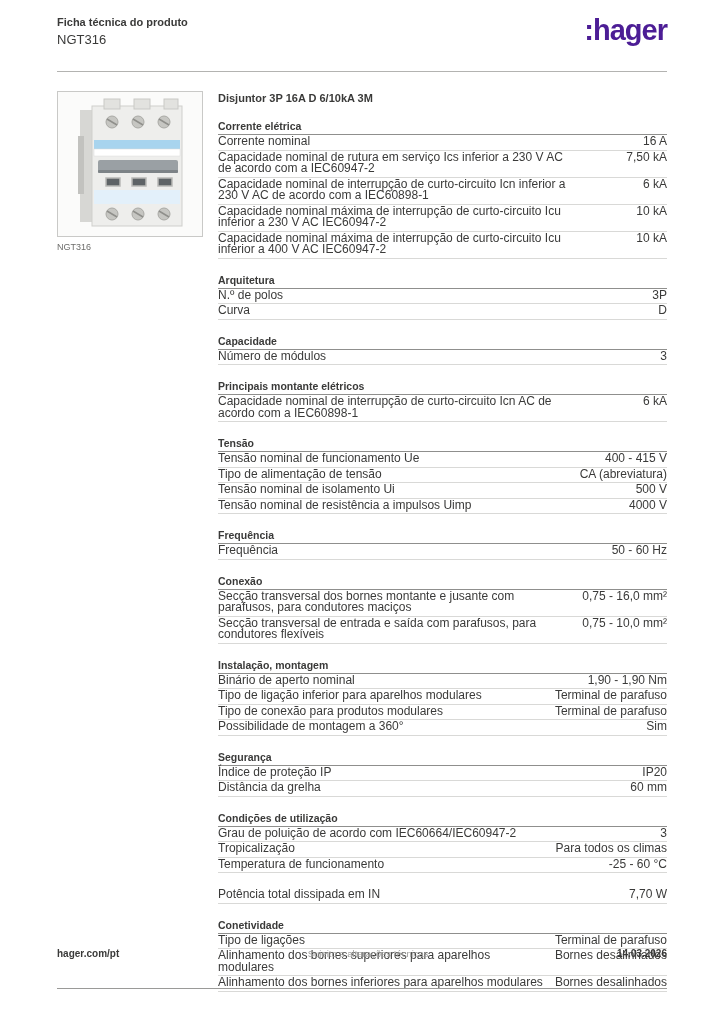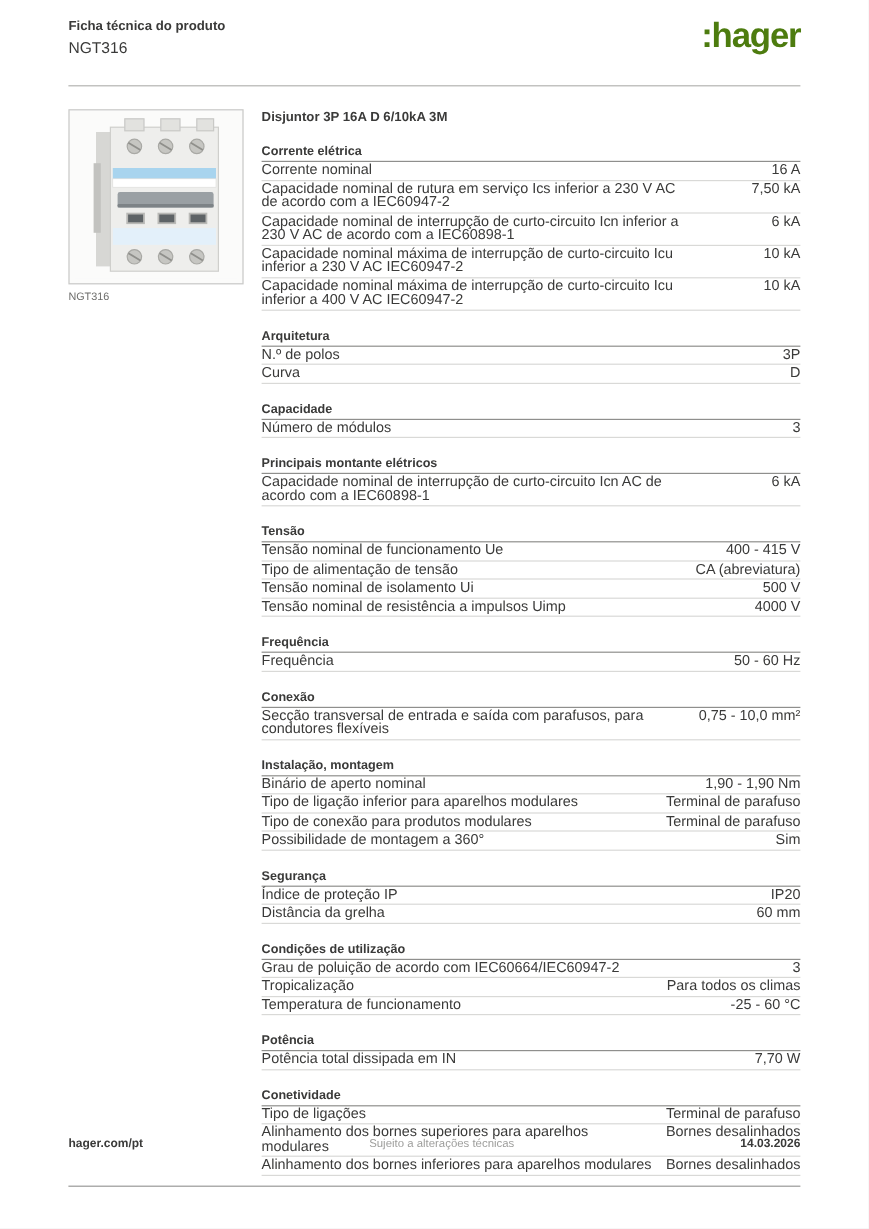--- a/index.html
+++ b/index.html
@@ -66,21 +66,21 @@
 </head>
 <body>
 
 <div class="page">
 
   <div class="header">
     <div>
       <div class="doc-title">Ficha técnica do produto</div>
       <div class="doc-subtitle">NGT316</div>
     </div>
-    <div class="logo" id="brand-logo" style="color: #4d7c0f;">:hager</div>
+    <div class="logo" id="brand-logo" style="color: #4c1d95;">:hager</div>
   </div>
   <div class="header-rule"></div>
 
   <div class="content">
 
     <div class="image-col">
       <div class="image-box">
 
         <svg width="136" height="136" viewBox="0 0 136 136">
           <rect x="0" y="0" width="136" height="136" fill="#fbfbfa"></rect>
@@ -223,20 +223,24 @@
   <div class="spec-row">
     <span class="lbl">Frequência</span>
     <span class="val">50 - 60 Hz</span>
   </div>
 </div>
   </div>
 
   <div class="group">
     <div class="group-title">Conexão</div>
     <div>
+  <div class="spec-row">
+    <span class="lbl">Secção transversal dos bornes montante e jusante com parafusos, para condutores maciços</span>
+    <span class="val">0,75 - 16,0 mm²</span>
+  </div>
 
   <div class="spec-row">
     <span class="lbl">Secção transversal de entrada e saída com parafusos, para condutores flexíveis</span>
     <span class="val">0,75 - 10,0 mm²</span>
   </div>
 </div>
   </div>
 
   <div class="group">
     <div class="group-title">Instalação, montagem</div>
@@ -292,21 +296,20 @@
   </div>
 
   <div class="spec-row">
     <span class="lbl">Temperatura de funcionamento</span>
     <span class="val">-25 - 60 °C</span>
   </div>
 </div>
   </div>
 
   <div class="group">
-    <div class="group-title">Potência</div>
     <div>
   <div class="spec-row">
     <span class="lbl">Potência total dissipada em IN</span>
     <span class="val">7,70 W</span>
   </div>
 </div>
   </div>
 
   <div class="group">
     <div class="group-title">Conetividade</div>

